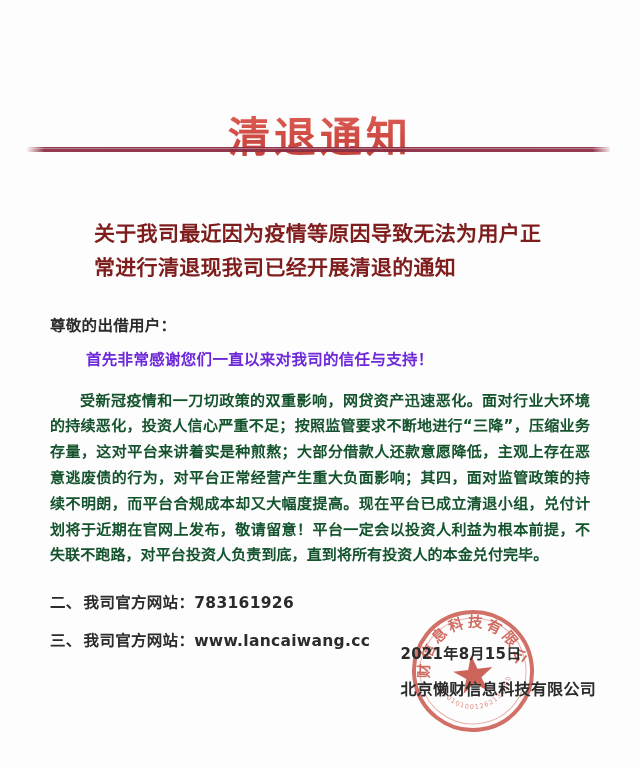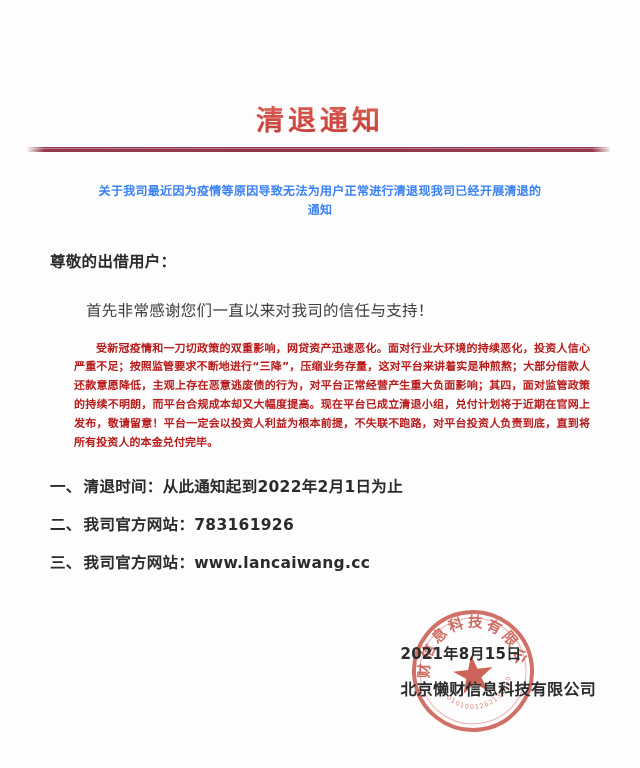--- a/index.html
+++ b/index.html
@@ -24,21 +24,21 @@
     background: #fdfdfd;
   }
 
   
   .title-wrap {
     text-align: center;
     padding-top: 86px;
   }
   .doc-title {
     display: inline-block;
-    font-size: 28px;
+    font-size: 42px;
     font-weight: bold;
     letter-spacing: 4px;
     color: #d2534c;
     background: linear-gradient(180deg, #e2645c 0%, #cf4a43 55%, #c0413c 100%);
     -webkit-background-clip: text;
     background-clip: text;
     -webkit-text-fill-color: transparent;
     line-height: 1.15;
     text-shadow: 0 0 1px rgba(200,70,60,0.25);
     text-align: right;
@@ -65,58 +65,56 @@
     left: 0; right: 0;
     top: 1px;
     height: 1px;
     background: rgba(255,255,255,0.35);
   }
 
   
   .subtitle {
     margin: 26px auto 0;
     width: 452px;
-    text-align: center;
-    font-size: 12px;
-    font-weight: bold;
-    color: #3b82f6;
+    font-size: 21px;
+    font-weight: bold;
+    color: #7f1d1d;
     line-height: 1.62;
     letter-spacing: 0.3px;
   }
 
   
   .content {
     padding: 0 50px;
     box-sizing: border-box;
   }
   .salutation {
     margin-top: 28px;
     font-size: 15.5px;
     font-weight: bold;
     color: #2b2b2b;
     letter-spacing: 0.3px;
   }
   .thanks {
-    margin-top: 27px;
+    margin-top: 12px;
     padding-left: 36px;
     font-size: 15.5px;
-    font-weight: normal;
-    color: #404040;
+    font-weight: bold;
+    color: #6d28d9;
     letter-spacing: 0.3px;
   }
   .body-paragraph {
     margin-top: 20px;
-    font-size: 11px;
-    font-weight: bold;
-    color: #b91c1c;
+    font-size: 15px;
+    font-weight: bold;
+    color: #14532d;
     line-height: 1.72;
     text-align: justify;
     text-indent: 2em;
     letter-spacing: 0.1px;
-    margin-left: 24px;
   }
 
   
   .items {
     margin-top: 21px;
   }
   .item {
     font-size: 15.5px;
     font-weight: bold;
     color: #2b2b2b;
@@ -179,23 +177,20 @@
   <div class="content">
 
     <div class="salutation">尊敬的出借用户：</div>
 
     <div class="thanks">首先非常感谢您们一直以来对我司的信任与支持！</div>
 
     <p class="body-paragraph">受新冠疫情和一刀切政策的双重影响，网贷资产迅速恶化。面对行业大环境的持续恶化，投资人信心严重不足；按照监管要求不断地进行“三降”，压缩业务存量，这对平台来讲着实是种煎熬；大部分借款人还款意愿降低，主观上存在恶意逃废债的行为，对平台正常经营产生重大负面影响；其四，面对监管政策的持续不明朗，而平台合规成本却又大幅度提高。现在平台已成立清退小组，兑付计划将于近期在官网上发布，敬请留意！平台一定会以投资人利益为根本前提，不失联不跑路，对平台投资人负责到底，直到将所有投资人的本金兑付完毕。</p>
 
     <div class="items">
 
-      <div class="item">
-        <span class="item-marker">一、</span><span>清退时间：</span><span>从此通知起到2022年2月1日为止</span>
-      </div>
 
       <div class="item">
         <span class="item-marker">二、</span><span>我司官方网站：</span><span>783161926</span>
       </div>
 
       <div class="item">
         <span class="item-marker">三、</span><span>我司官方网站：</span><span>www.lancaiwang.cc</span>
       </div>
 
     </div>

